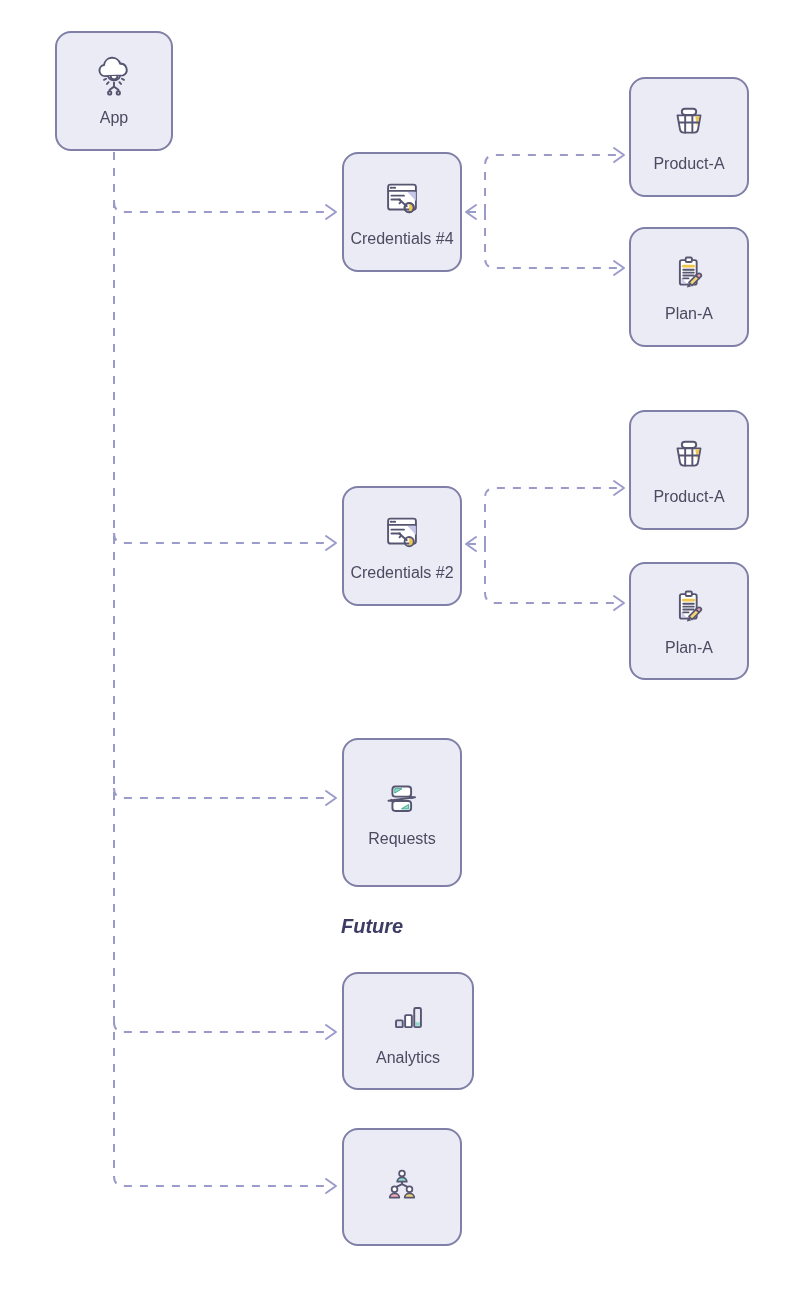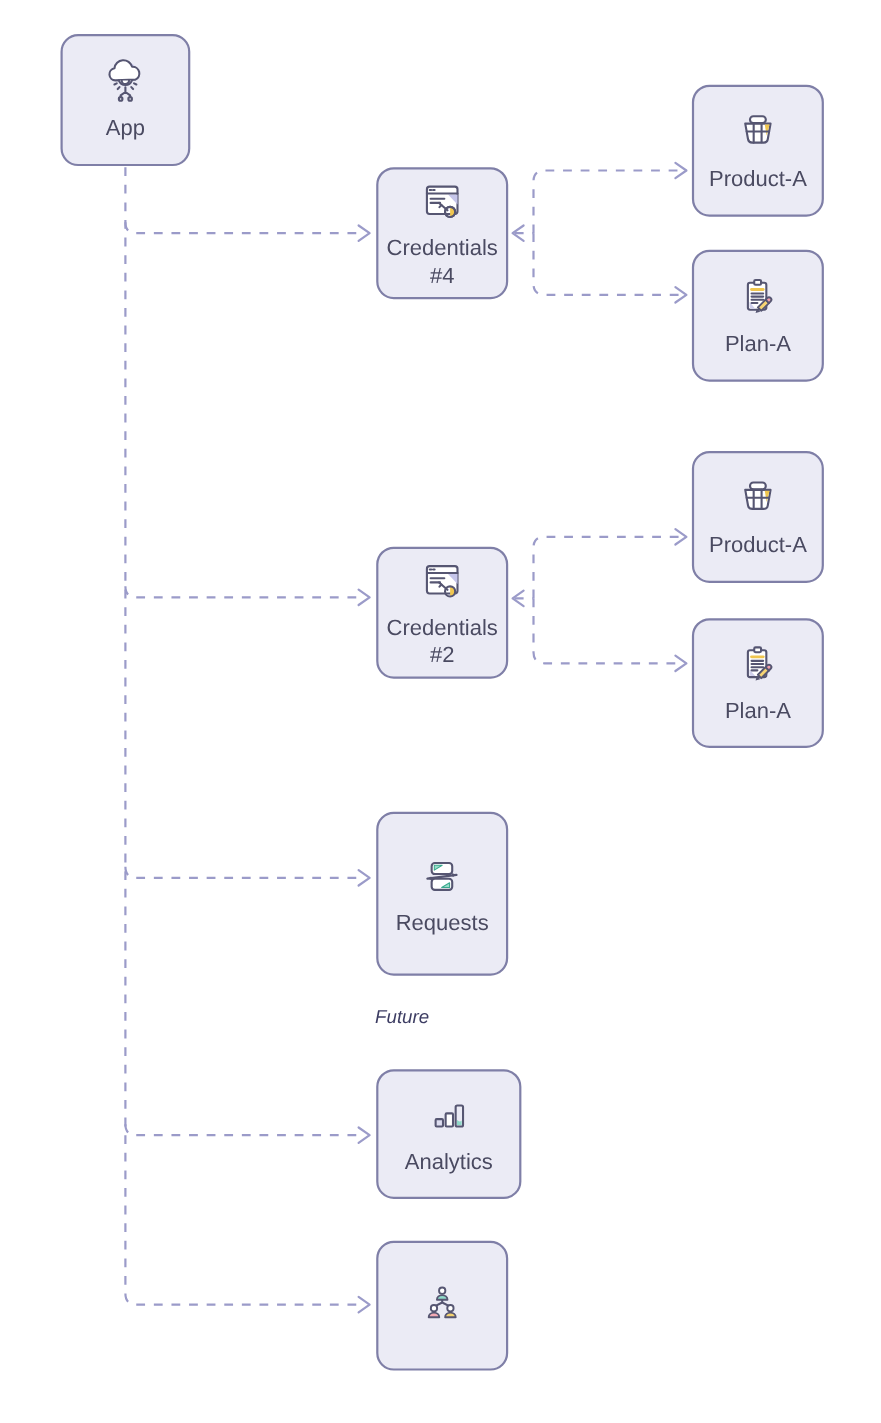--- a/index.html
+++ b/index.html
@@ -10,29 +10,29 @@
   .wires{position:absolute;left:0;top:0;z-index:1;}
   .wire{stroke:#9b9bc9;stroke-width:2;fill:none;stroke-dasharray:8 8;}
   .head{stroke:#9b9bc9;stroke-width:2;fill:none;stroke-linecap:round;stroke-linejoin:round;}
   .node{
     position:absolute;z-index:2;box-sizing:border-box;
     background:#ebebf5;border:2px solid #7f7fa7;border-radius:16px;
     display:flex;flex-direction:column;align-items:center;justify-content:center;
     gap:7px;padding:4px;
   }
   .node .label{
-    color:#4a4a61;font-size:20px;line-height:1.25;text-align:center;max-width:106px;
+    color:#4a4a61;font-size:16px;line-height:1.25;text-align:center;max-width:106px;
   }
   .icon{width:46px;height:46px;display:block;}
   .icon *{vector-effect:none;}
   .stroke{stroke:#565672;stroke-width:2;stroke-linecap:round;stroke-linejoin:round;fill:none;}
   .fillw{fill:#ffffff;}
   .future{
     position:absolute;z-index:2;left:341px;top:915px;
-    font-size:17px;font-style:italic;font-weight:normal;color:#3d3d63;
+    font-size:20px;font-style:italic;font-weight:bold;color:#3d3d63;
   }
 </style>
 </head>
 <body>
 
 <svg class="wires" width="801" height="1294">
 
   <path class="wire" d="M114 152 V1176 Q114 1186 124 1186 H327"></path>
 
   <path class="wire" d="M114 202 Q114 212 124 212 H327"></path>
@@ -110,21 +110,21 @@
     <rect class="stroke fillw" x="20.5" y="6.8" width="6.5" height="4.6" rx="1.3" stroke-width="1.8"></rect>
     <path d="M18 15.8 H29" stroke="#f0c64f" stroke-width="2.8" stroke-linecap="round"></path>
     <path class="stroke" d="M18 19.6 H29 M18 22.6 H29 M18 25.6 H29 M18 28.6 H23.5" stroke-width="1.7"></path>
     <path d="M21.8 38.2 l1.2 -4.4 3.2 3.2 z" fill="#565672"></path>
     <path d="M24 32.8 l7.3 -7.3 3.2 3.2 -7.3 7.3 z" fill="#f6d473" stroke="#565672" stroke-width="1.8" stroke-linejoin="round"></path>
     <path d="M31.3 25.5 l1.6 -1.6 a2.26 2.26 0 0 1 3.2 3.2 l-1.6 1.6 z" fill="#f2a0ac" stroke="#565672" stroke-width="1.8" stroke-linejoin="round"></path>
   </svg>
   <span class="label">Plan-A</span>
 </div>
 
-<div class="node" style="left:342px;top:497px;width:120px;height:120px">
+<div class="node" style="left:342px;top:486px;width:120px;height:120px">
   <svg class="icon" viewBox="0 0 48 48">
     <rect class="stroke fillw" x="9.5" y="9" width="29" height="26" rx="2.5"></rect>
     <path d="M29.5 16.5 h9 v9.5 z" fill="#c6c6ea"></path>
     <path class="stroke" d="M9.5 15.5 H38.5"></path>
     <path class="stroke" d="M12.2 12.3 h1.4 M15.4 12.3 h1.4" stroke-width="1.4"></path>
     <path class="stroke" d="M13 20.5 H26" stroke-width="2.4"></path>
     <path class="stroke" d="M13 24.5 H22" stroke-width="2.4"></path>
     <path class="stroke" d="M21 24.5 L29 31.5" stroke-width="2.4"></path>
     <path class="stroke" d="M23.3 26.4 l-1.9 2.1" stroke-width="1.8"></path>
     <path d="M31.5 28.6 a4.4 4.4 0 0 1 0 8.8 z" fill="#f0c64f"></path>

